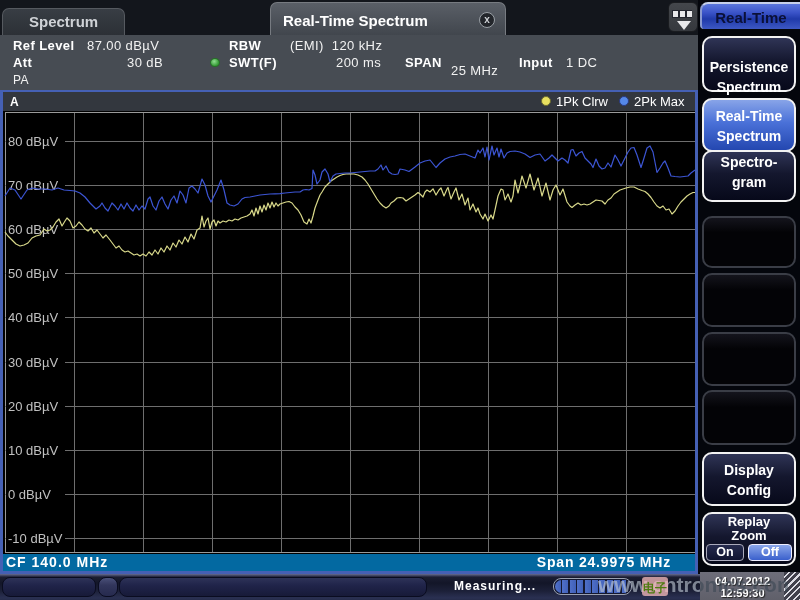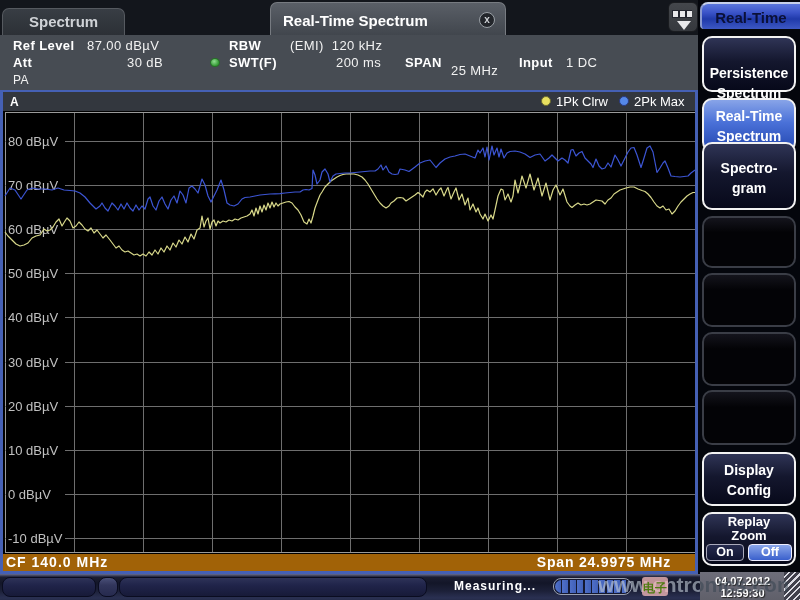--- a/index.html
+++ b/index.html
@@ -31,21 +31,21 @@
 #header { left:0; top:35px; width:700px; height:55px; background:#474c53; color:#f2f2f2; font-size:13px; letter-spacing:0.4px; }
 #header b { font-weight:bold; color:#fff; }
 .hrow { position:absolute; height:16px; line-height:16px; white-space:nowrap; }
 #led { left:210px; top:58px; width:10px; height:9px; border-radius:50%;
   background:radial-gradient(circle at 40% 35%, #90dd90, #3a9e3a 65%, #2e8a2e); border:1px solid #267026; }
 
 
 #plot { left:0; top:90px; width:698px; height:484px; background:#000; border:3px solid #4560b4; border-top-width:2px; }
 #ptitle { left:0px; top:0px; width:692px; height:19px; background:#33373e; color:#fff; }
 #grid { left:0px; top:19px; width:692px; height:443px; }
-#cfbar { left:0px; top:462px; width:692px; height:17px; background:#a16207; color:#fff; font-weight:bold; font-size:14px; }
+#cfbar { left:0px; top:462px; width:692px; height:17px; background:#0369a1; color:#fff; font-weight:bold; font-size:14px; }
 
 
 #panel { left:698px; top:0px; width:102px; height:600px; background:#04060c; }
 .pbtn { position:absolute; left:4px; width:94px; border-radius:10px; color:#fff; font-weight:bold;
   font-size:14px; text-align:center; }
 .dark { background:linear-gradient(#2e3354 2%, #14172e 45%, #07091a); border:2px solid #f2f2f2; }
 .sel  { background:linear-gradient(#88a4e8, #4a71d8 45%, #2447b0); border:2px solid #f2f2f2; }
 .empty{ background:linear-gradient(#14141c, #030306 30%); border:2px solid #3a3d46; }
 #phead { position:absolute; left:2px; top:2px; width:100px; height:27px; border-radius:8px 0 0 4px;
   background:linear-gradient(#5a76dc, #3a53c8 35%, #203aaa 60%, #3d58c4 100%); color:#0a1038; font-weight:bold; font-size:15px;
@@ -163,23 +163,23 @@
         </svg>
     </div>
     <div id="cfbar" class="abs">
       <span style="position:absolute; left:3px; top:0px; letter-spacing:1px;">CF 140.0 MHz</span>
       <span style="position:absolute; right:24px; top:0px; letter-spacing:0.8px;">Span 24.9975 MHz</span>
     </div>
   </div>
 
   <div id="panel" class="abs">
     <div id="phead">Real-Time</div>
-    <div class="pbtn dark" style="top:36px; height:56px; padding-top:25px; line-height:20px;">Persistence<br>Spectrum</div>
+    <div class="pbtn dark" style="top:36px; height:56px; padding-top:19px; line-height:20px;">Persistence<br>Spectrum</div>
     <div class="pbtn sel" style="top:98px; height:54px; padding-top:6px; line-height:20px;">Real-Time<br>Spectrum</div>
-    <div class="pbtn dark" style="top:142px; height:68px; padding-top:14px; line-height:20px;">Spectro-<br>gram</div>
+    <div class="pbtn dark" style="top:150px; height:52px; padding-top:0; line-height:20px;">Spectro-<br>gram</div>
     <div class="pbtn empty" style="top:216px; height:52px;"></div>
     <div class="pbtn empty" style="top:273px; height:54px;"></div>
     <div class="pbtn empty" style="top:332px; height:54px;"></div>
     <div class="pbtn empty" style="top:390px; height:55px;"></div>
     <div class="pbtn dark" style="top:452px; height:54px; padding-top:6px; line-height:20px;">Display<br>Config</div>
     <div class="pbtn dark" style="top:512px; height:54px; padding-top:1px; line-height:14px; font-size:13px;">Replay<br>Zoom
       <span class="onoff" style="left:2px;  width:38px; background:linear-gradient(#262b4e,#101430); border:1px solid #aab;">On</span>
       <span class="onoff" style="left:44px; width:44px; background:linear-gradient(#8aa6ea,#3a60cc); border:1px solid #eef;">Off</span>
     </div>
   </div>

